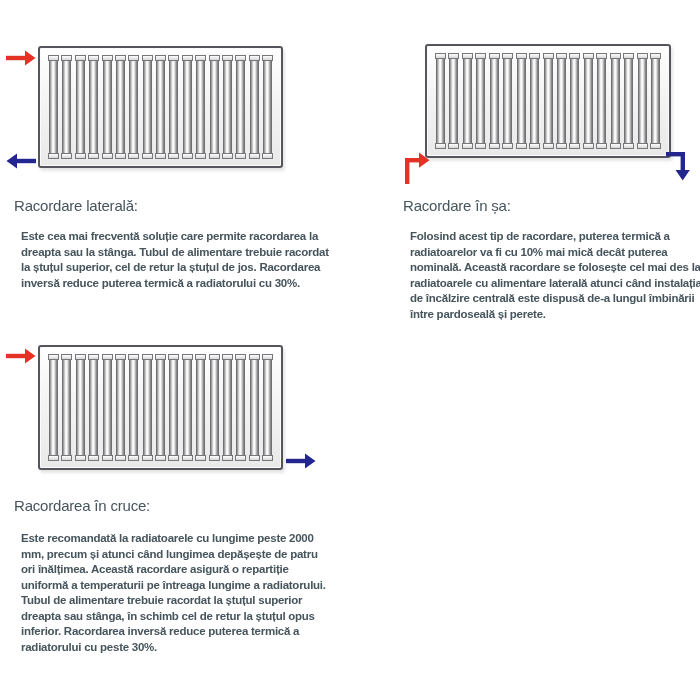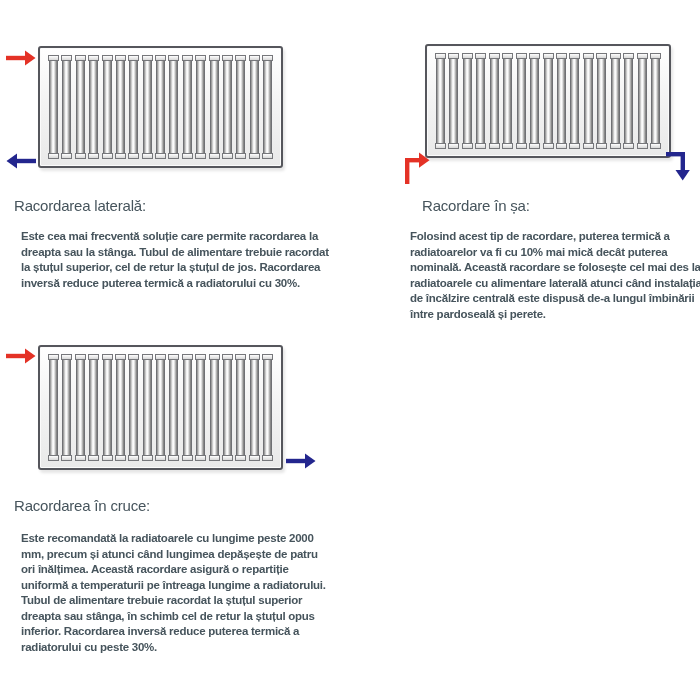--- a/index.html
+++ b/index.html
@@ -52,21 +52,21 @@
   .rad-1{left:38px;top:46px;width:245px;height:122px;}
   .arr-1-supply{left:6px;top:50px;}
   .arr-1-return{left:6px;top:153px;}
   .h-1{left:14px;top:197px;}
   .p-1{left:14px;top:222px;width:308px;}
 
   
   .rad-2{left:425px;top:44px;width:246px;height:114px;}
   .arr-2-supply{left:402px;top:146px;}
   .arr-2-return{left:666px;top:149px;}
-  .h-2{left:403px;top:197px;margin-left:19px;}
+  .h-2{left:403px;top:197px;}
   .p-2{left:403px;top:222px;width:296px;}
 
   
   .rad-3{left:38px;top:345px;width:245px;height:125px;}
   .arr-3-supply{left:6px;top:348px;}
   .arr-3-return{left:286px;top:453px;}
   .h-3{left:14px;top:497px;}
   .p-3{left:14px;top:524px;width:312px;}
 </style>
 </head>
@@ -165,21 +165,21 @@
         </div>
     </div>
     <svg class="arrow red arr-1-supply" width="30" height="16" viewBox="0 0 30 16">
       <rect x="0" y="5.8" width="20" height="4.4"></rect>
       <polygon points="19,0.5 29.5,8 19,15.5"></polygon>
     </svg>
     <svg class="arrow blue arr-1-return" width="30" height="16" viewBox="0 0 30 16">
       <polygon points="11,0.5 0.5,8 11,15.5"></polygon>
       <rect x="10" y="5.8" width="20" height="4.4"></rect>
     </svg>
-    <h2 class="heading h-1">Racordarea laterală:</h2>
+    <h2 class="heading h-1">Racordare laterală:</h2>
     <p class="body p-1">Este cea mai frecventă soluție care permite racordarea la dreapta sau la stânga. Tubul de alimentare trebuie racordat la ștuțul superior, cel de retur la ștuțul de jos. Racordarea inversă reduce puterea termică a radiatorului cu 30%.</p>
   </section>
 
   <section>
     <div class="radiator rad-2">
       <div class="fins">
           <div class="fin">
             <span class="cap"></span>
             <span class="col"></span>
             <span class="cap"></span>

